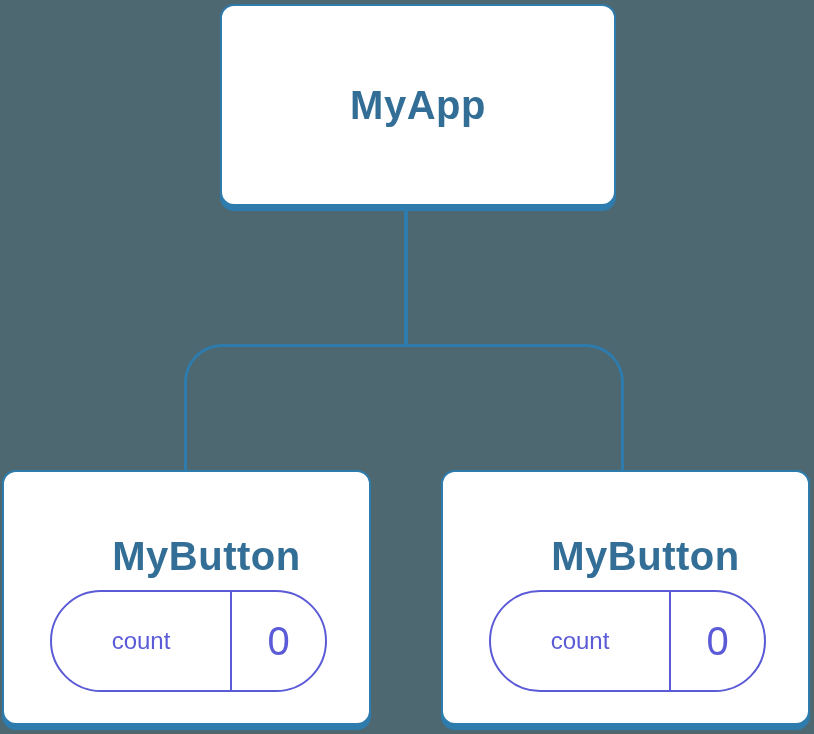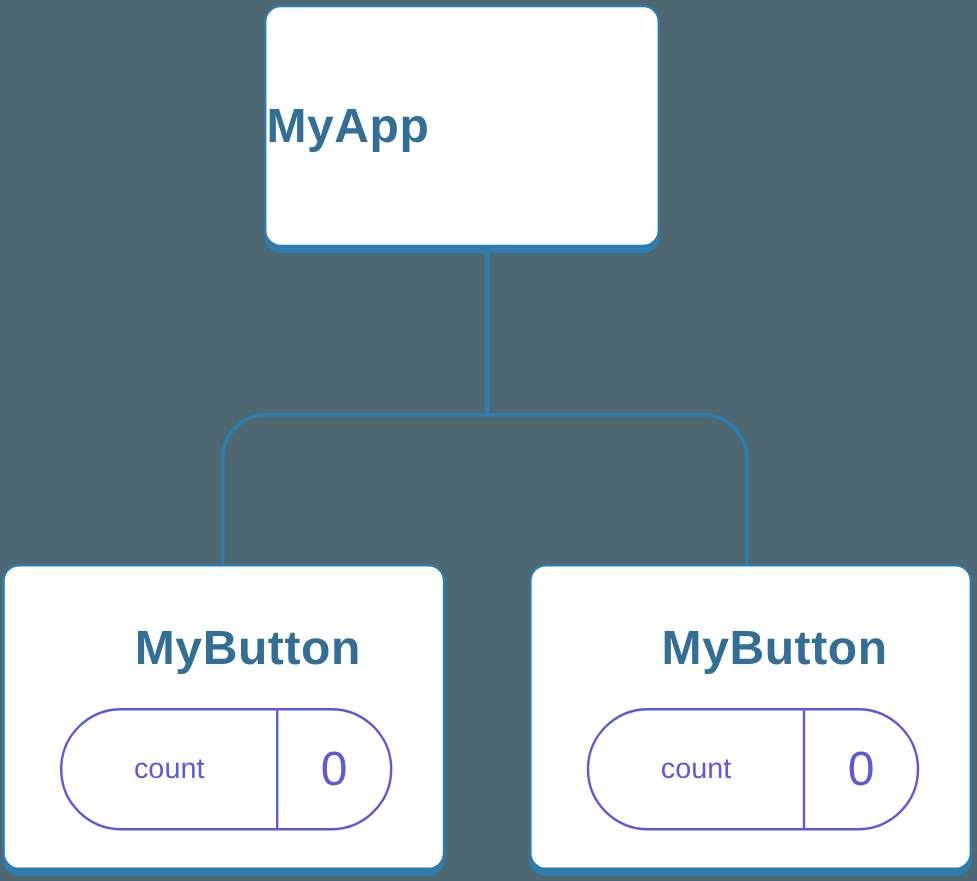--- a/index.html
+++ b/index.html
@@ -39,39 +39,39 @@
   
   .node{
     position:absolute;
     background:var(--node-bg);
     border:2px solid var(--line);
     border-radius:14px;
     box-shadow:0 5px 0 0 var(--line);
   }
   .node-root{
     left:220px;top:4px;
-    width:330px;height:202px;
-    display:flex;align-items:center;justify-content:flex-start;
+    width:396px;height:202px;
+    display:flex;align-items:center;justify-content:center;
   }
   .node-child{
     top:470px;
     width:369px;height:255px;
   }
   .node-child-1{left:2px;}
   .node-child-2{left:441px;}
   .node-title{
     color:var(--title);
     font-size:40px;
     font-weight:700;
     letter-spacing:0.5px;
   }
   .node-child .node-title{
     position:absolute;
     left:0;right:0;
-    top:44px;
+    top:60px;
     text-align:center;
     line-height:48px;
     margin-left:40px;
   }
   
   .pill{
     position:absolute;
     left:46px;top:118px;
     width:277px;height:102px;
     border:2px solid var(--purple);

